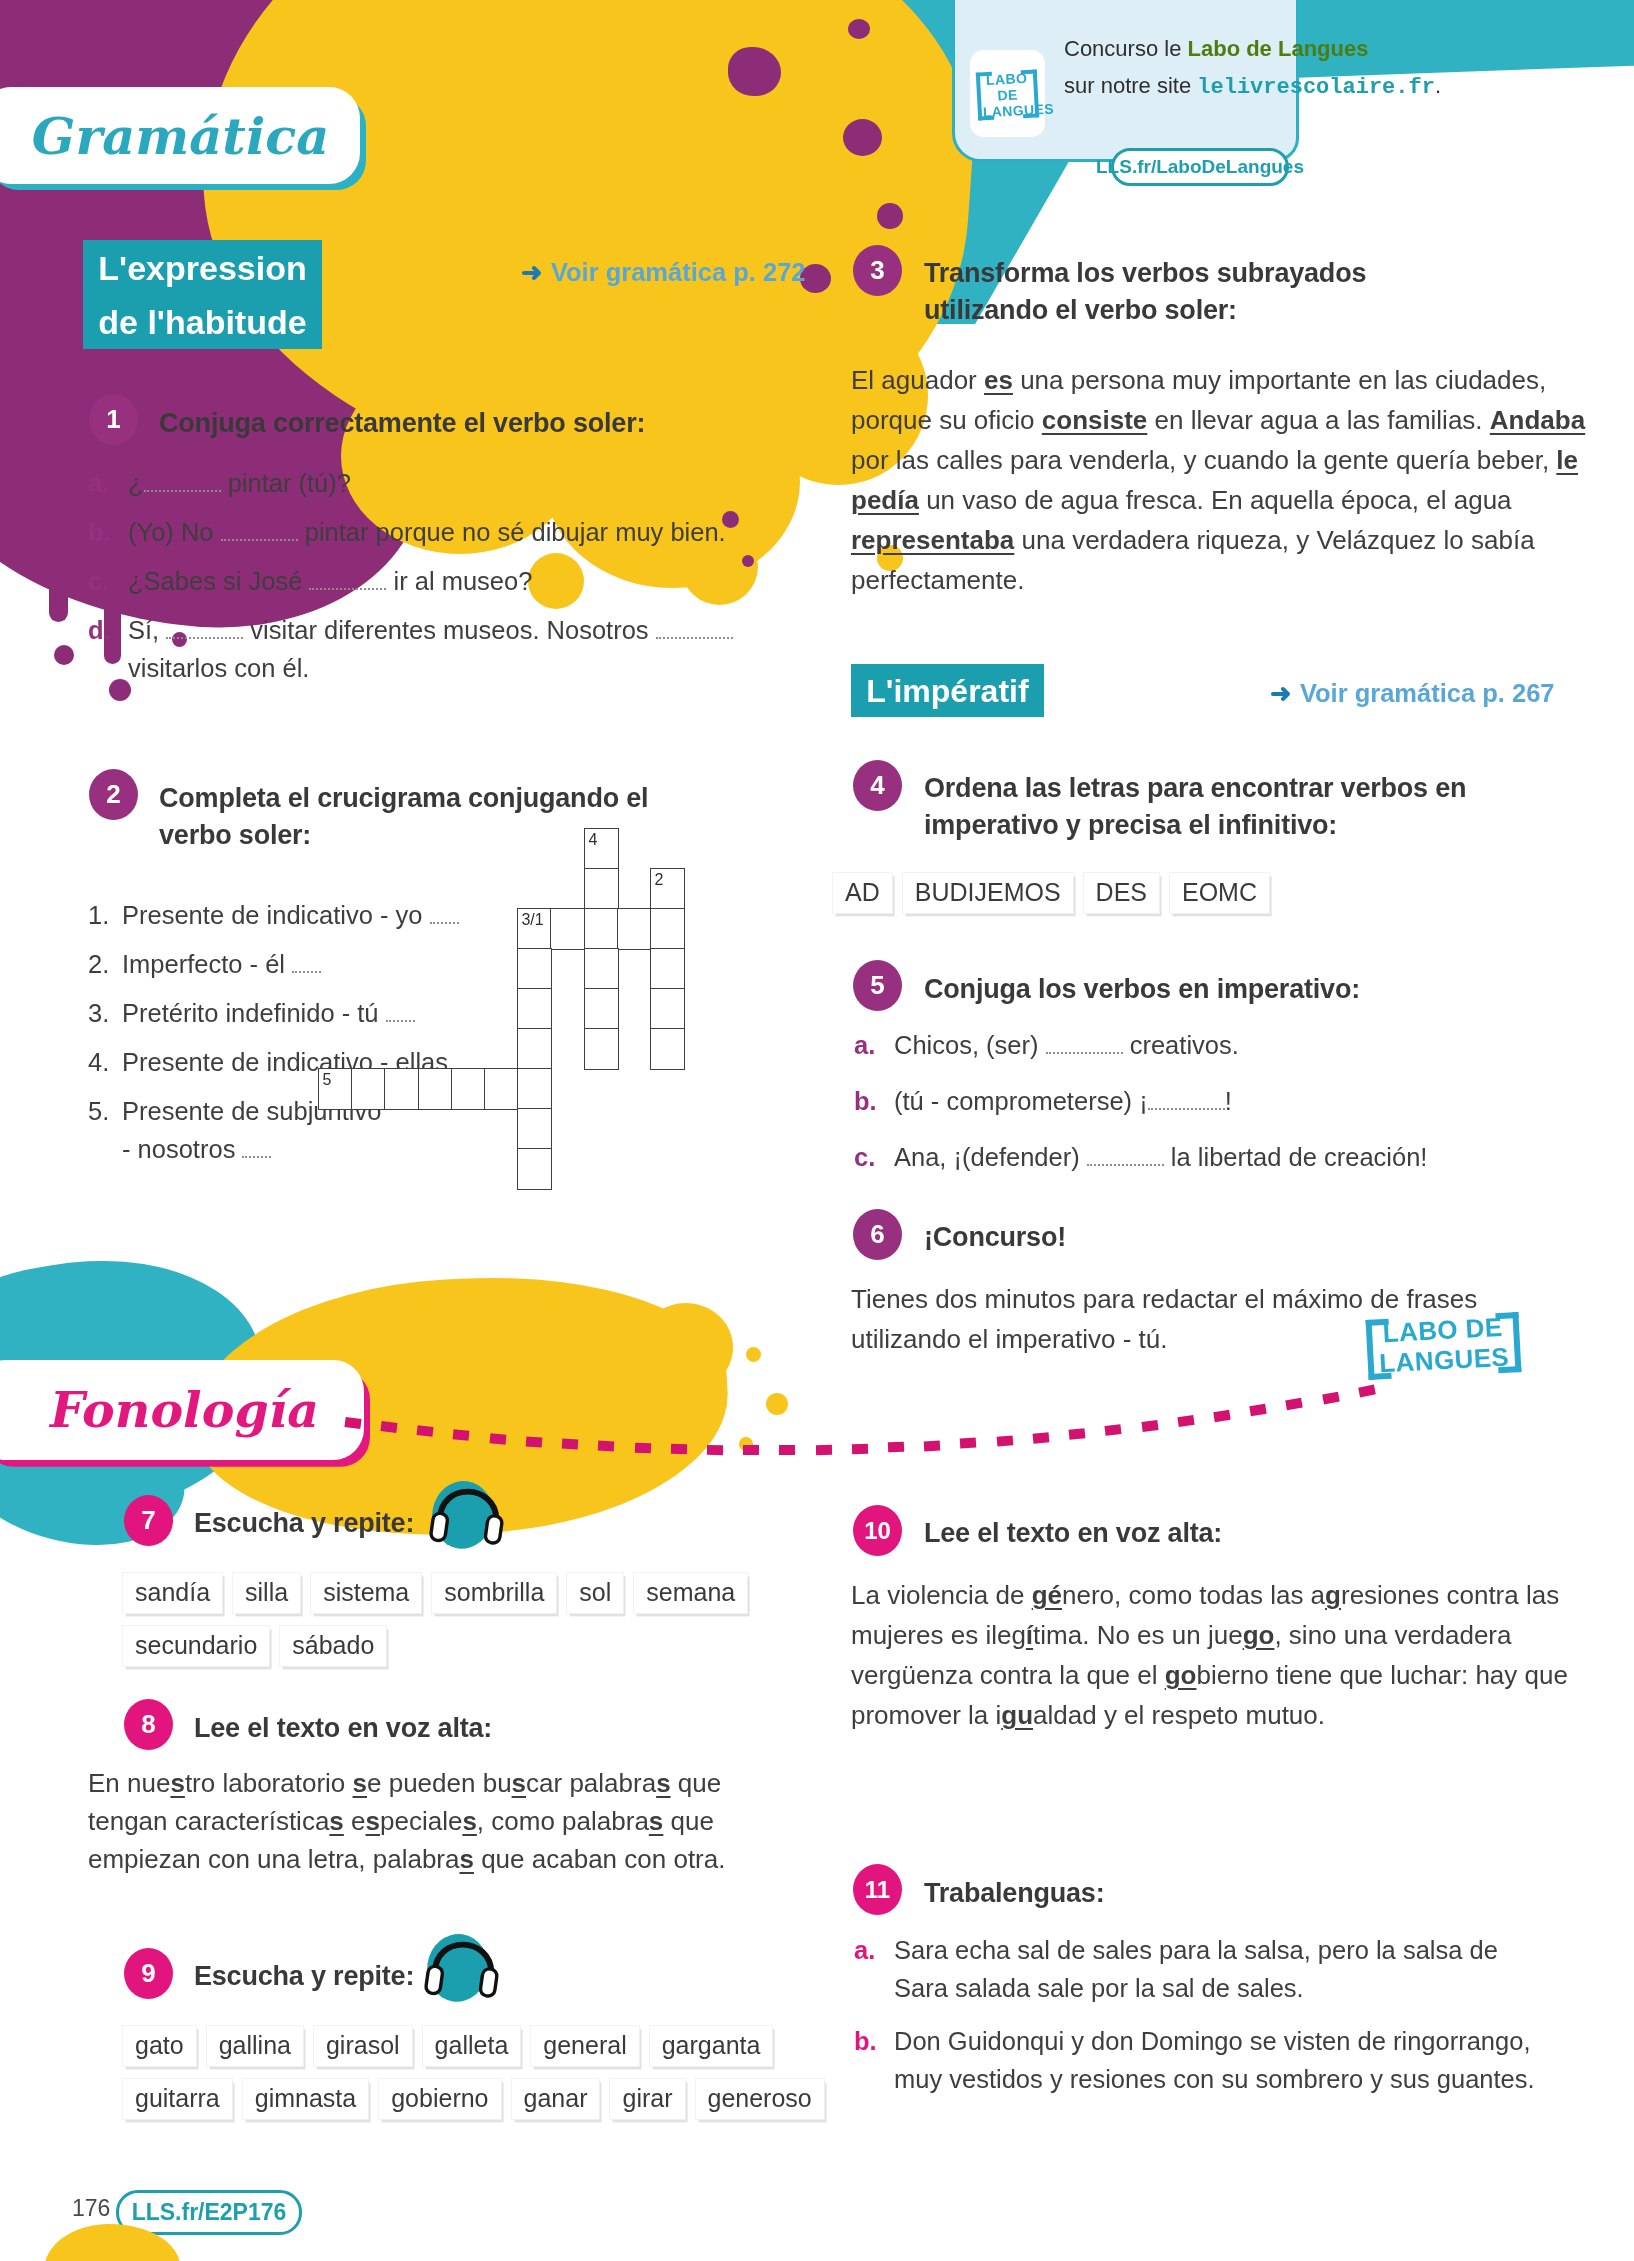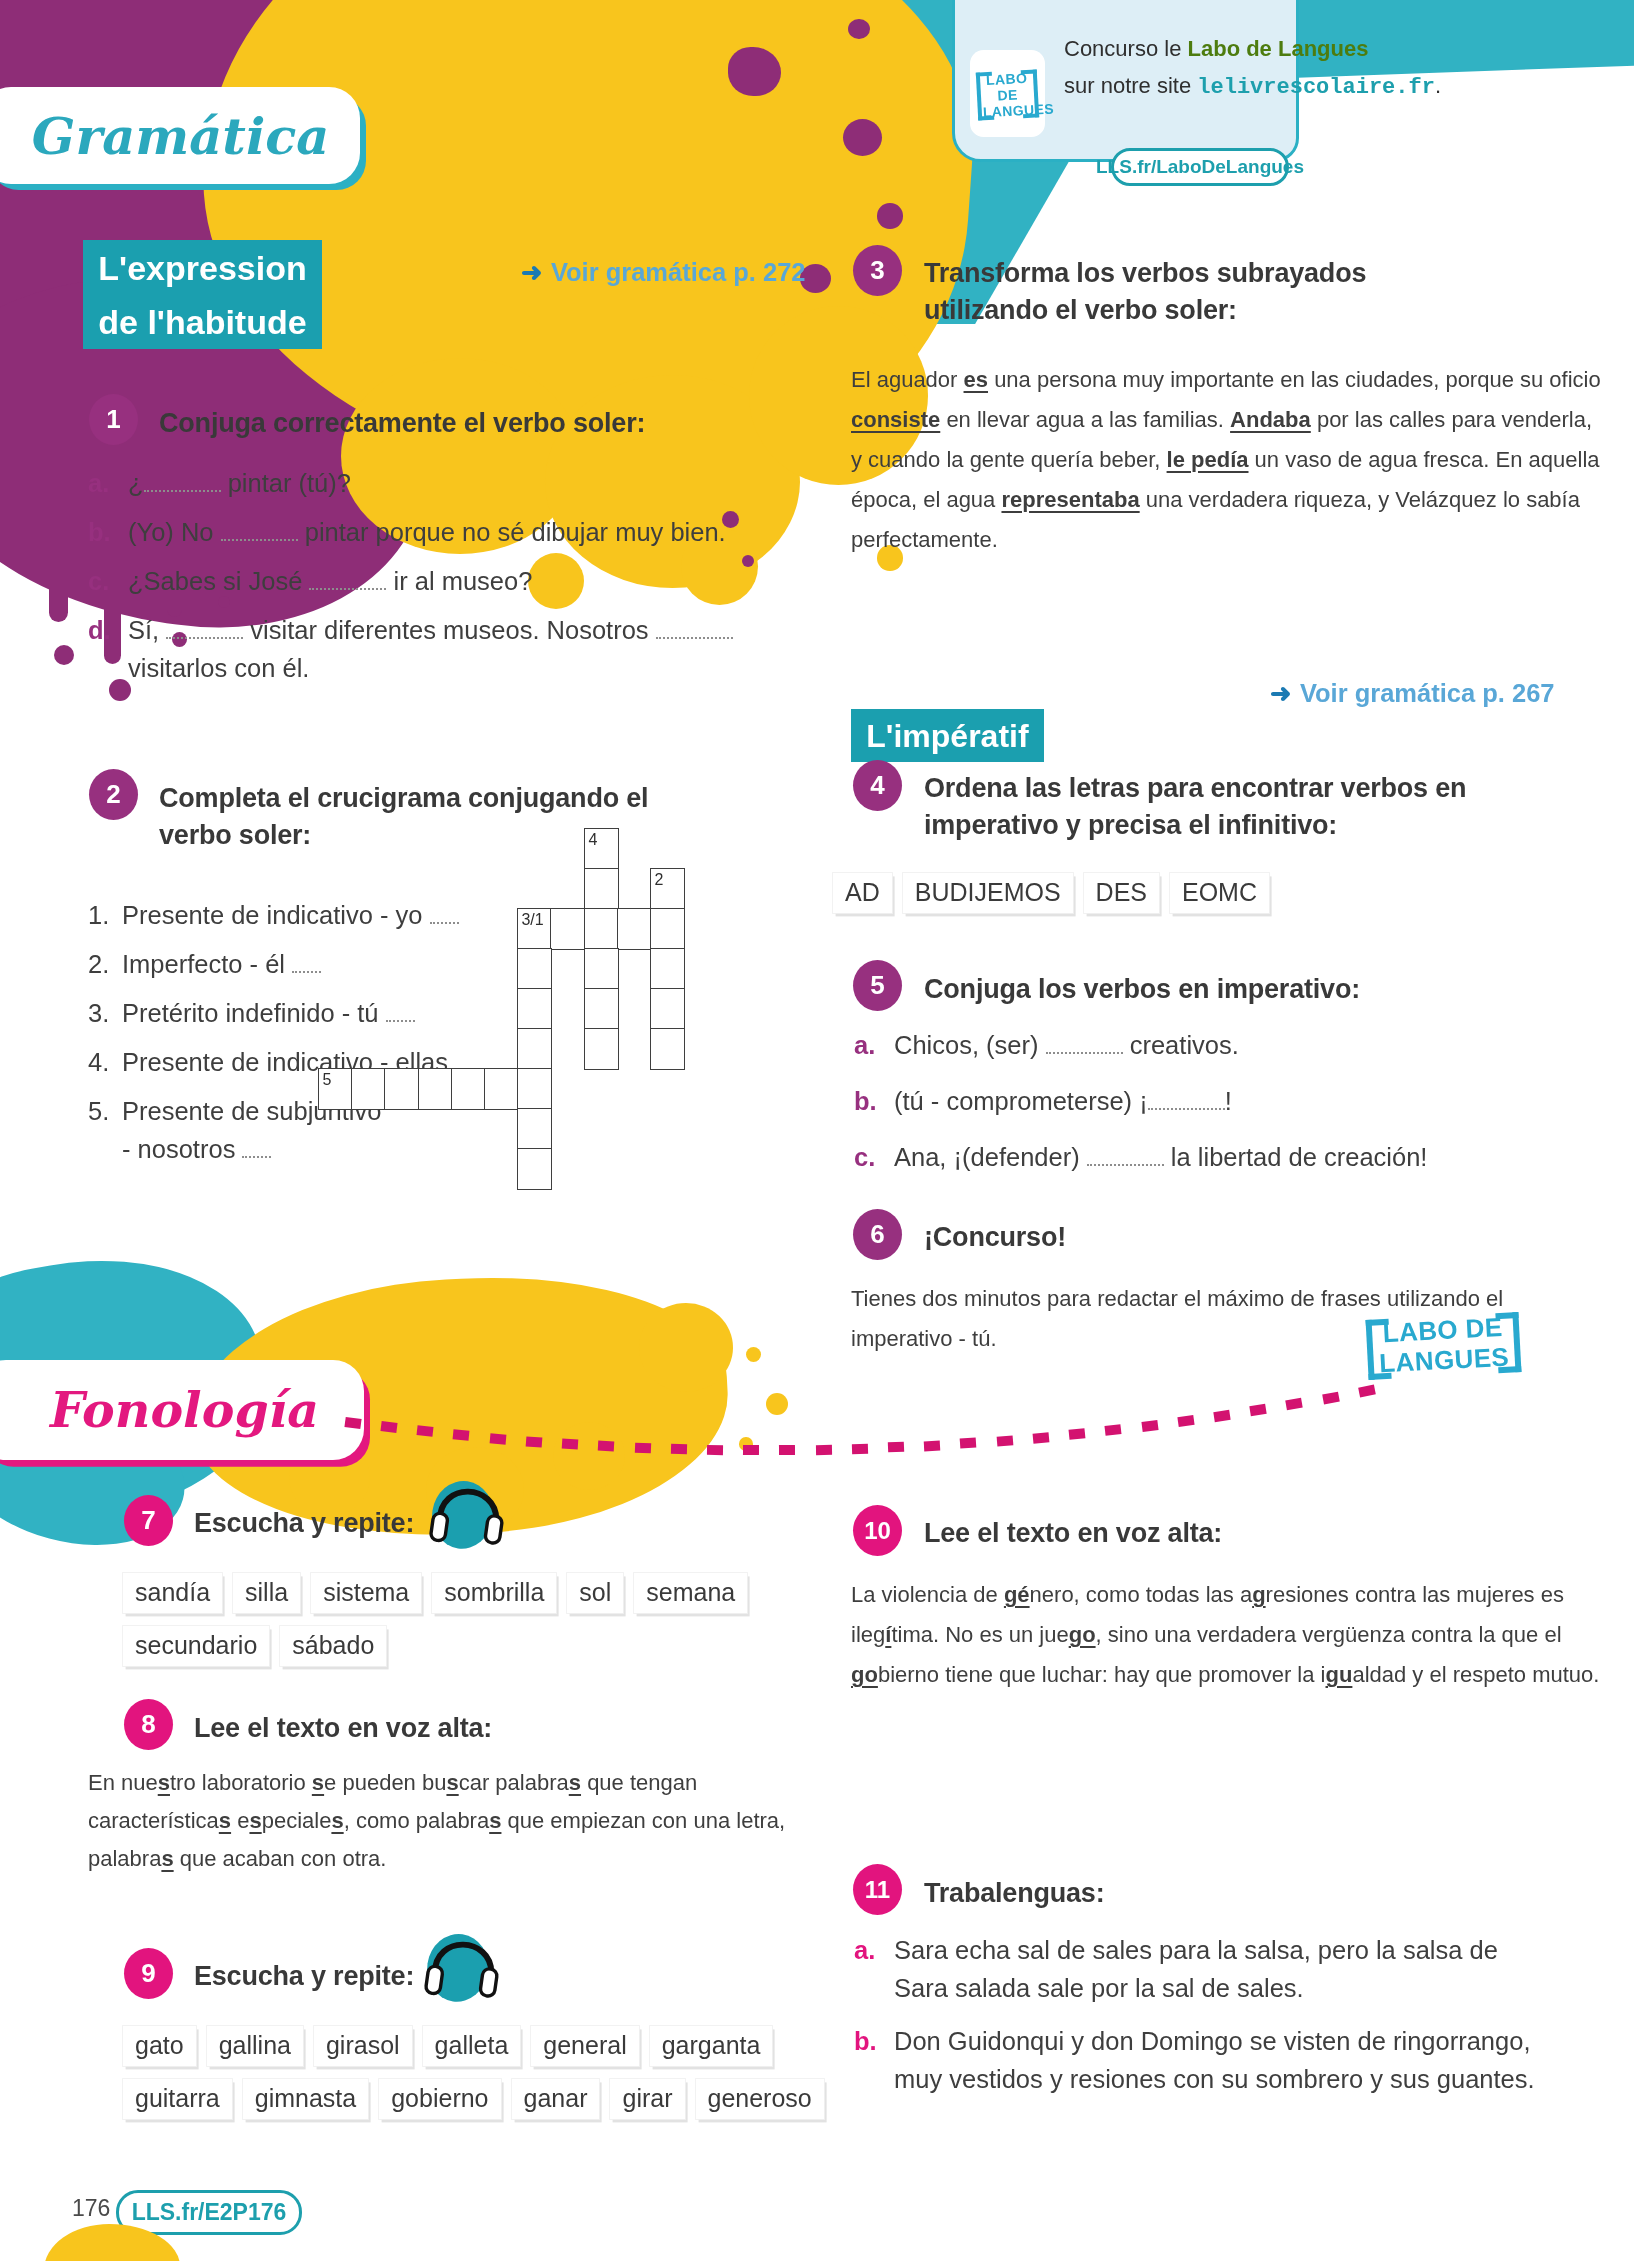--- a/index.html
+++ b/index.html
@@ -24,21 +24,21 @@
   
   .teal-tag{background:#1b9faf;color:#fff;font-weight:bold;font-size:34px;line-height:1;display:inline-block;padding:11px 15.3px 10.2px 15.3px;}
   .ref{position:absolute;font-weight:bold;font-size:25.5px;color:#59a7d7;white-space:nowrap;}
   .ref .arr{color:#1b7ab3;margin-right:8.5px;}
 
   
   .exnum{position:absolute;width:49px;height:51px;border-radius:50%;display:flex;align-items:center;justify-content:center;color:#fff;font-weight:bold;font-size:26px;}
   .exnum.purple{background:#97307f;}
   .exnum.pink{background:#e2147e;}
   .extitle{position:absolute;font-weight:bold;font-size:27px;color:#393939;line-height:1.38;letter-spacing:-0.2px;}
-  .para{position:absolute;font-size:22px;color:#3e3e3e;line-height:40px;}
+  .para{position:absolute;font-size:26px;color:#3e3e3e;line-height:40px;}
   .items{position:absolute;font-size:25.5px;color:#3e3e3e;line-height:38px;}
   .item{display:flex;margin-bottom:11px;}
   .item .lab{font-weight:bold;flex:none;width:40px;}
   .items.purple .lab{color:#97307f;}
   .items.pink .lab{color:#e2147e;}
   .items.plain .lab{color:#3e3e3e;width:34px;font-weight:normal;}
   .blank{display:inline-block;width:77px;height:0.85em;border-bottom:2.1px dotted #8d8d8d;}
   .blank.sm{width:29px;}
   .bu{font-weight:bold;text-decoration:underline;text-decoration-thickness:2.1px;text-underline-offset:4.3px;}
 
@@ -224,21 +224,21 @@
       <div class="cell" style="left: 199px; top: 280px;"></div>
       <div class="cell" style="left: 199px; top: 320px;"></div>
     </div>
 
   <div class="exnum purple" style="left:853px;top:245px;">
       <span>3</span>
     </div>
   <div class="extitle" style="left:924px;top:255px;width:528px;">Transforma los verbos subrayados utilizando el verbo soler:</div>
   <div class="para" style="left:851px;top:360px;width:756px;"><span>El aguador </span><span class="bu">es</span><span> una persona muy importante en las ciudades, porque su oficio </span><span class="bu">consiste</span><span> en llevar agua a las familias. </span><span class="bu">Andaba</span><span> por las calles para venderla, y cuando la gente quería beber, </span><span class="bu">le pedía</span><span> un vaso de agua fresca. En aquella época, el agua </span><span class="bu">representaba</span><span> una verdadera riqueza, y Velázquez lo sabía perfectamente.</span></div>
 
-  <div class="abs" style="left:851px;top:664px;margin-top:45px;">
+  <div class="abs" style="left:851px;top:664px;">
     <span class="teal-tag" style="font-size:32px;">L'impératif</span>
   </div>
   <div class="ref" style="left:1270px;top:678px;">
     <span class="arr">➜</span><span>Voir gramática p. 267</span>
   </div>
 
   <div class="exnum purple" style="left:853px;top:760px;">
       <span>4</span>
     </div>
   <div class="extitle" style="left:924px;top:770px;width:673px;">Ordena las letras para encontrar verbos en imperativo y precisa el infinitivo:</div>

